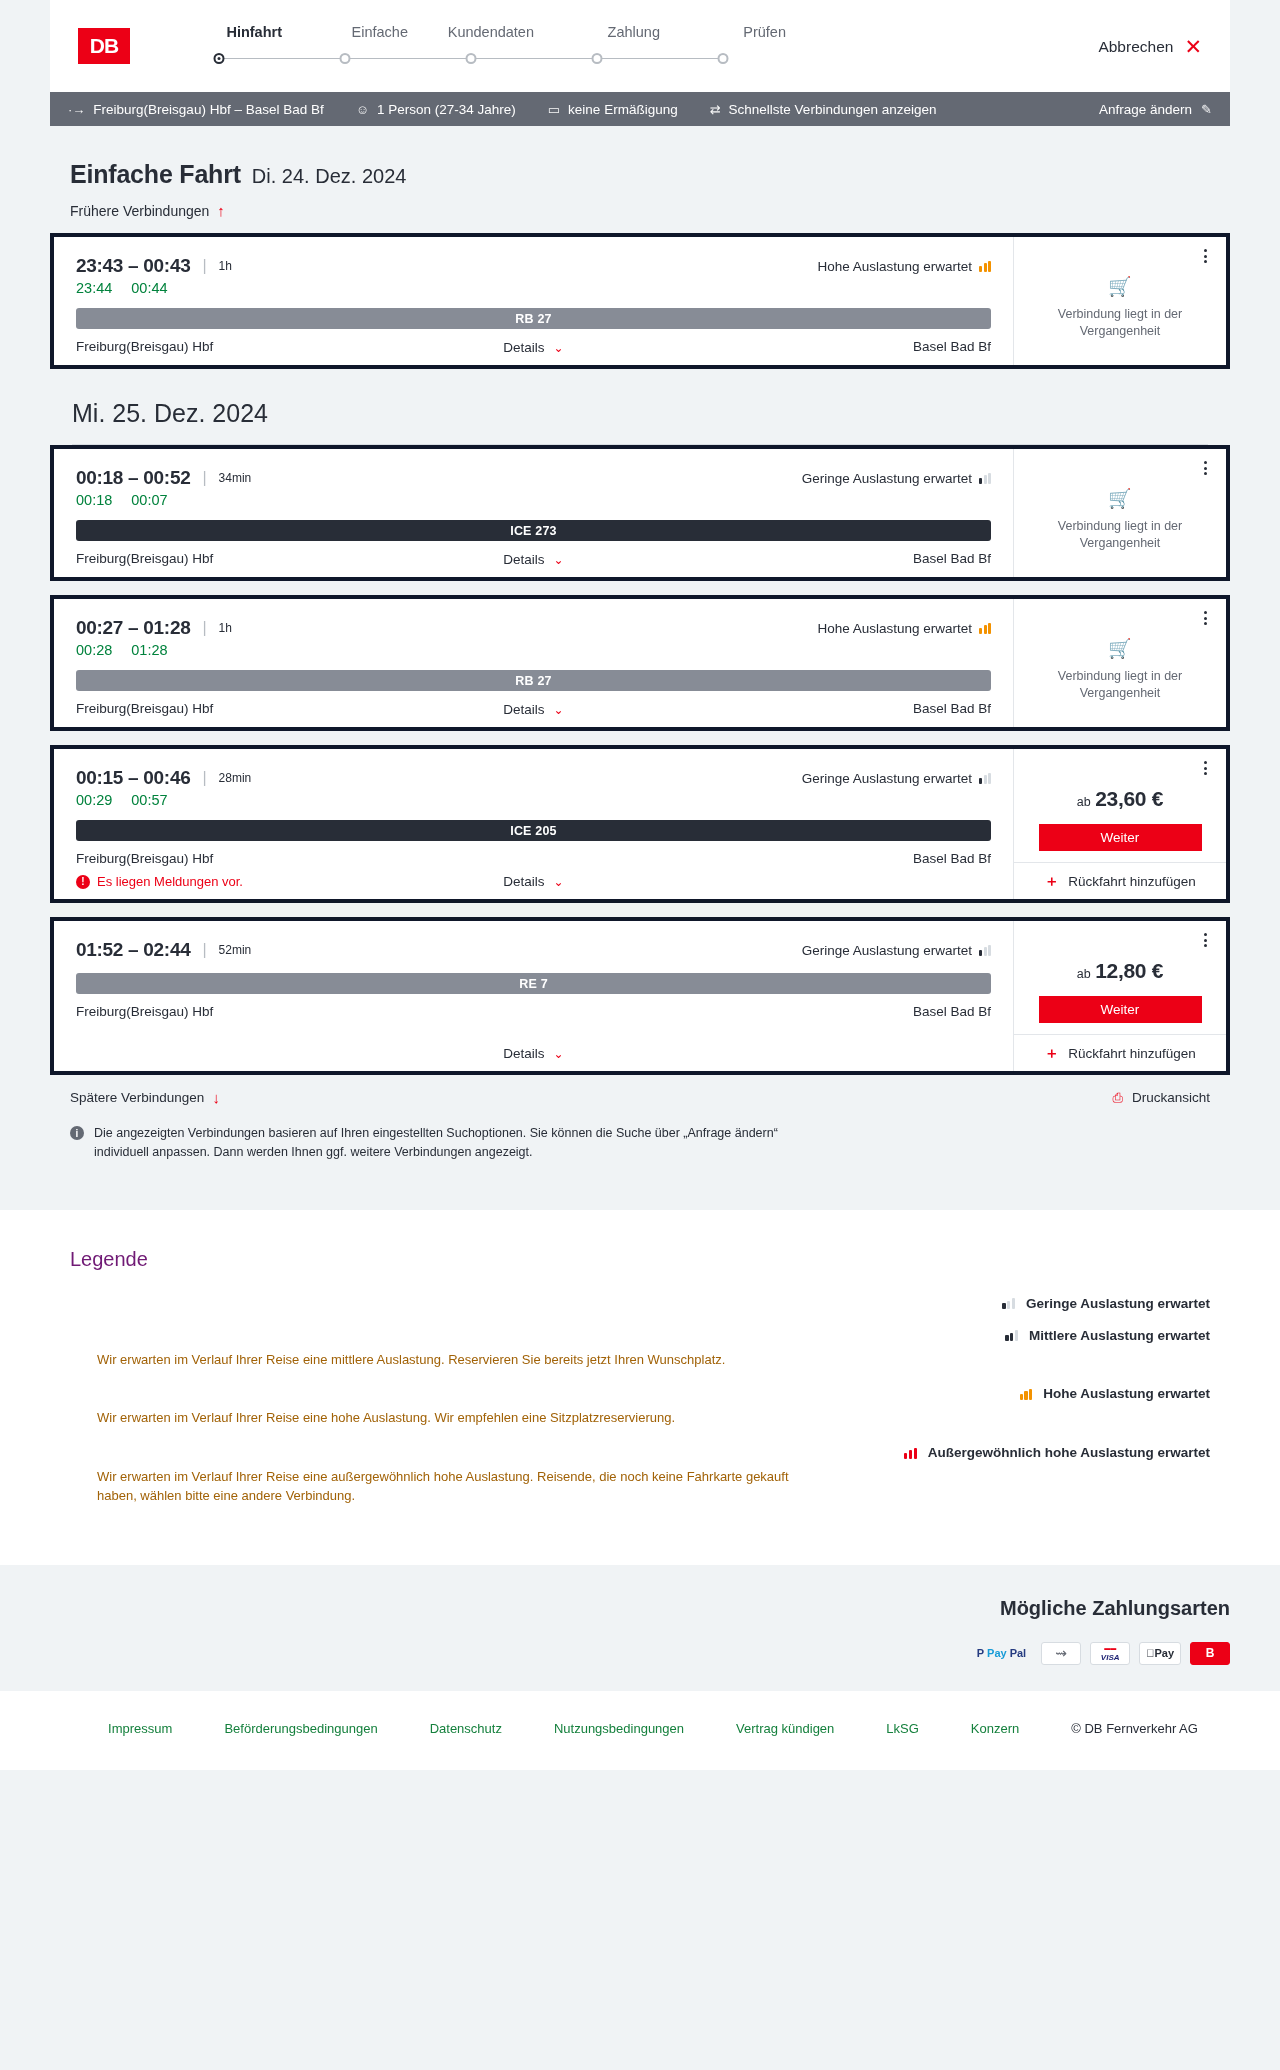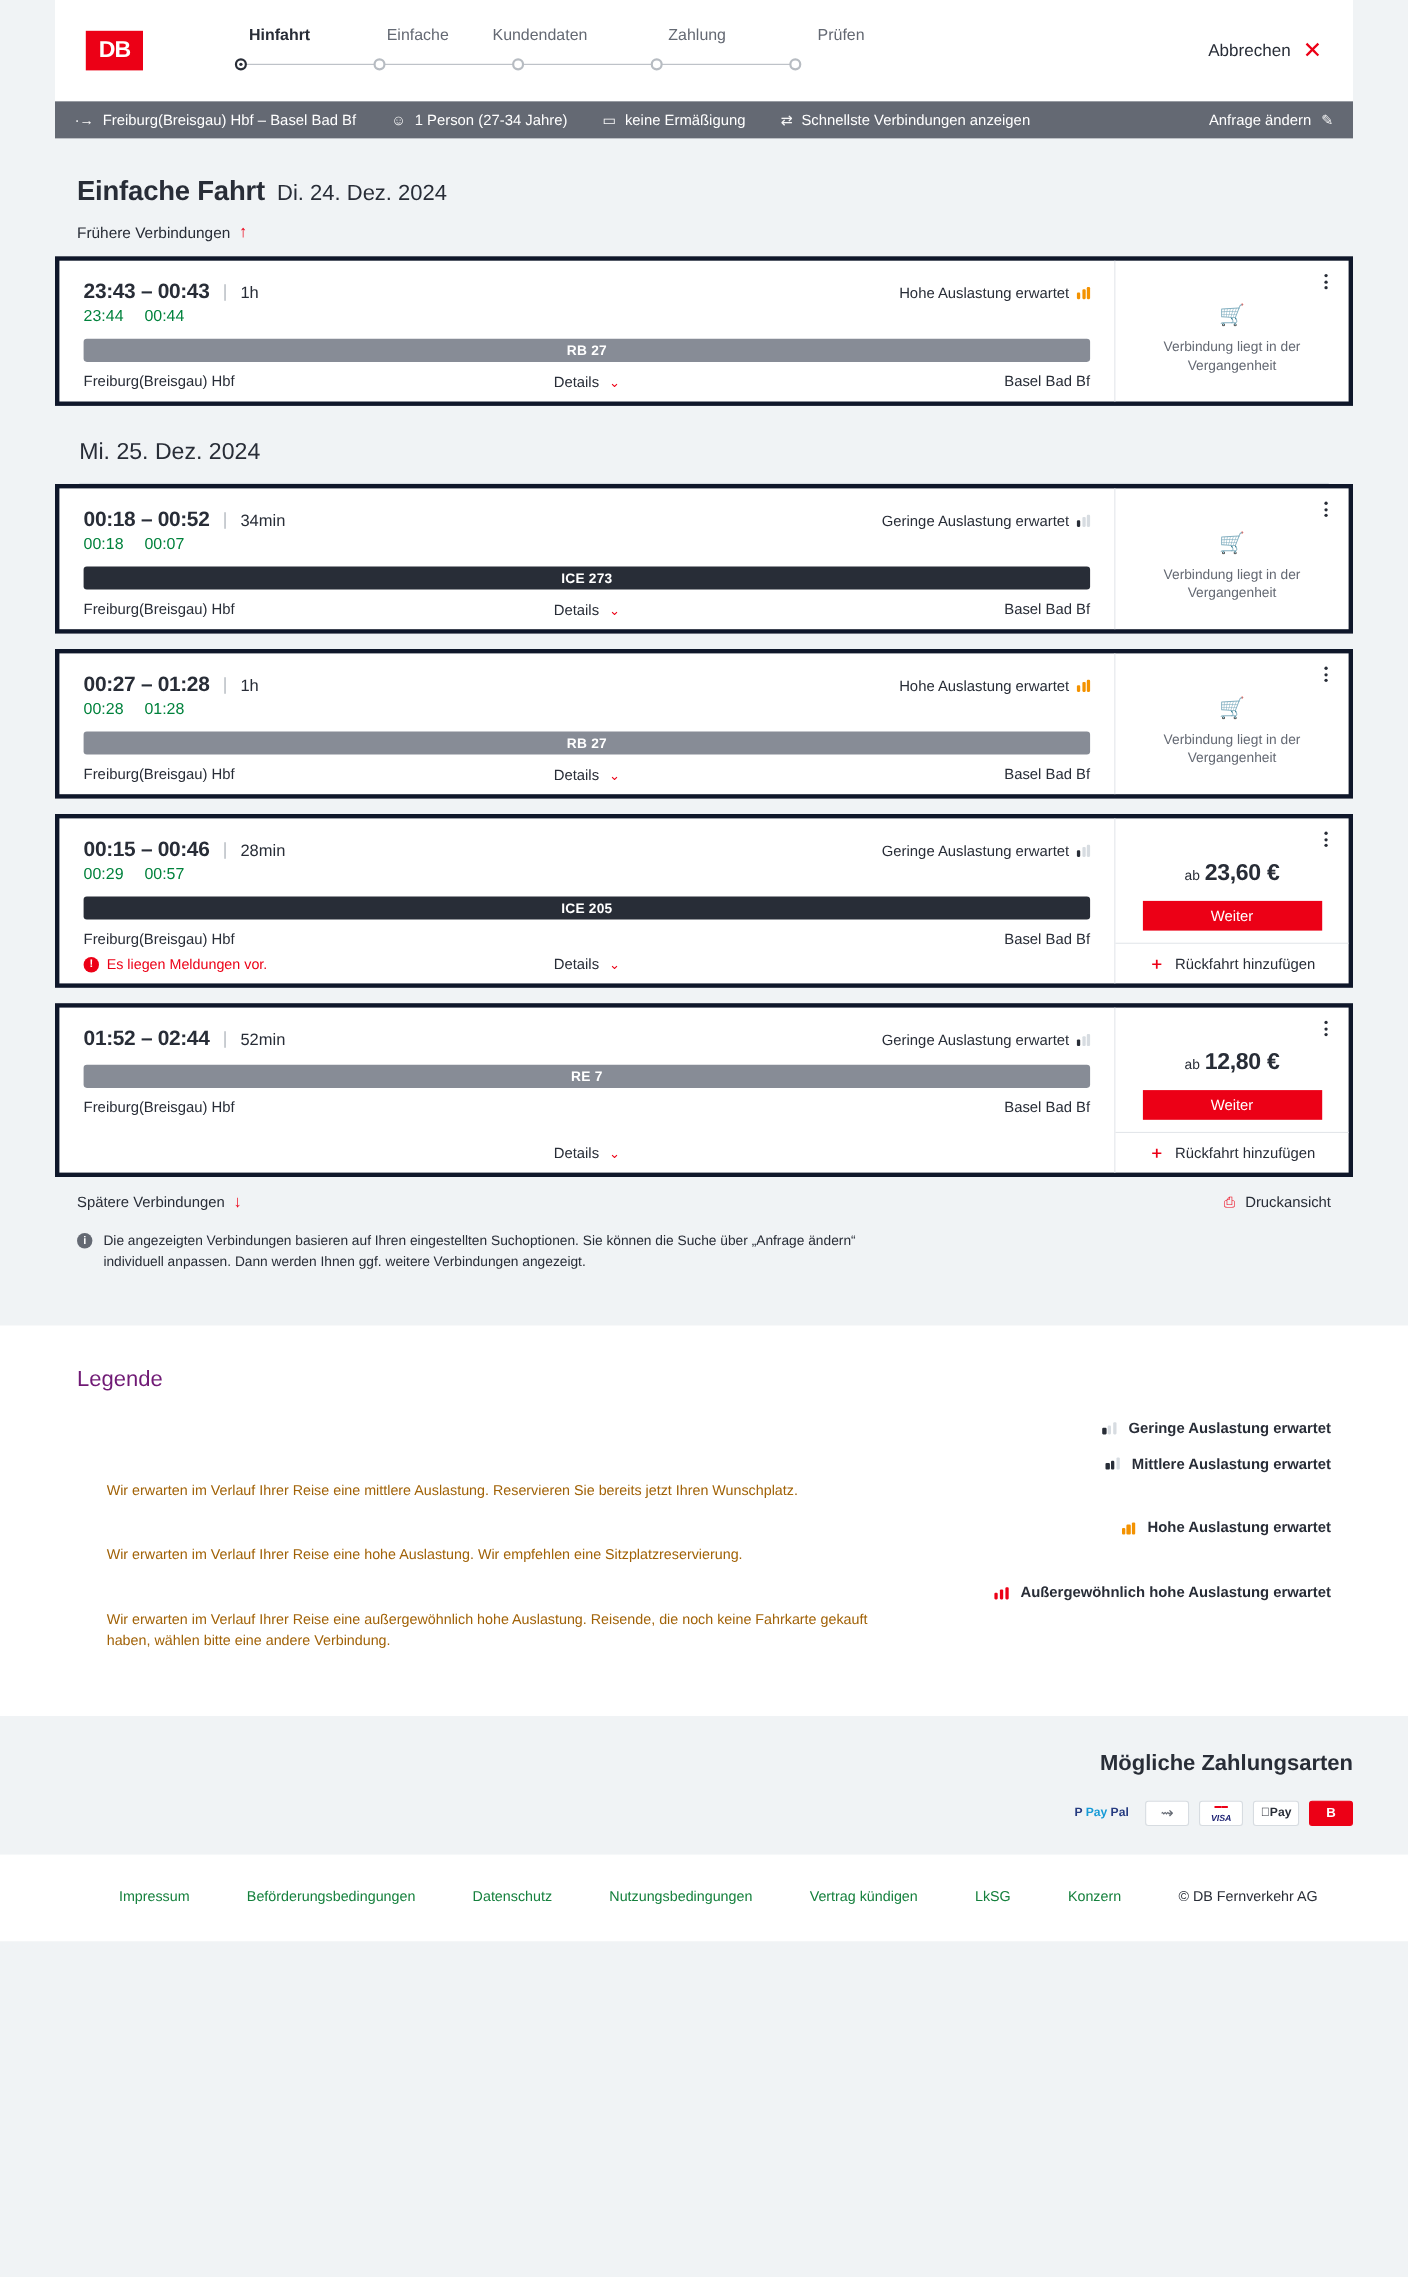--- a/index.html
+++ b/index.html
@@ -102,21 +102,21 @@
   .card-right {
     width:213px;
     border-left:1px solid #e3e6ea;
     padding:16px 16px 10px 16px;
     position:relative;
     display:flex; flex-direction:column; align-items:center;
   }
   .row-times { display:flex; align-items:center; }
   .time-main { font-size:19px; font-weight:bold; letter-spacing:-.3px; }
   .sep { color:#b7bcc2; margin:0 12px; font-weight:normal; }
-  .dur { font-size:15px; color:#282d37; }
+  .dur { font-size:12px; color:#282d37; }
   .occ { margin-left:auto; display:flex; align-items:center; gap:7px; font-size:13.5px; color:#282d37; }
   .occ-bars { display:flex; align-items:flex-end; gap:1.5px; height:11px; }
   .occ-bars i { display:block; width:3px; background:#d7dce1; border-radius:1px; }
   .occ-bars i:nth-child(1){height:6px;}
   .occ-bars i:nth-child(2){height:8.5px;}
   .occ-bars i:nth-child(3){height:11px;}
   .occ-low .occ-bars i:nth-child(1){ background:#282d37; }
   .occ-mid .occ-bars i:nth-child(1),
   .occ-mid .occ-bars i:nth-child(2){ background:#282d37; }
   .occ-high .occ-bars i { background:#f39200; }
@@ -174,21 +174,21 @@
     position:absolute; left:0; right:0; bottom:0;
     border-top:1px solid #e3e6ea;
     height:37px;
     display:flex; align-items:center; justify-content:center; gap:9px;
     font-size:13.5px; cursor:pointer;
   }
   .plus { color:#ec0016; font-size:15px; font-weight:bold; }
 
   
   .day-sep { margin-top:30px; padding:0 22px; }
-  .day-sep-label { font-size:21px; font-weight:normal; padding-bottom:16px; }
+  .day-sep-label { font-size:25px; font-weight:normal; padding-bottom:16px; }
   .day-sep hr { border:none; border-top:1px solid #d7dce1; margin:0; }
 
   .bottom-links {
     display:flex; align-items:center; margin-top:14px; padding:0 20px;
     font-size:13.5px;
   }
   .later { display:flex; align-items:center; gap:8px; cursor:pointer; }
   .print { margin-left:auto; display:flex; align-items:center; gap:9px; cursor:pointer; }
   .print-ico { color:#ec0016; font-size:13px; }
 

